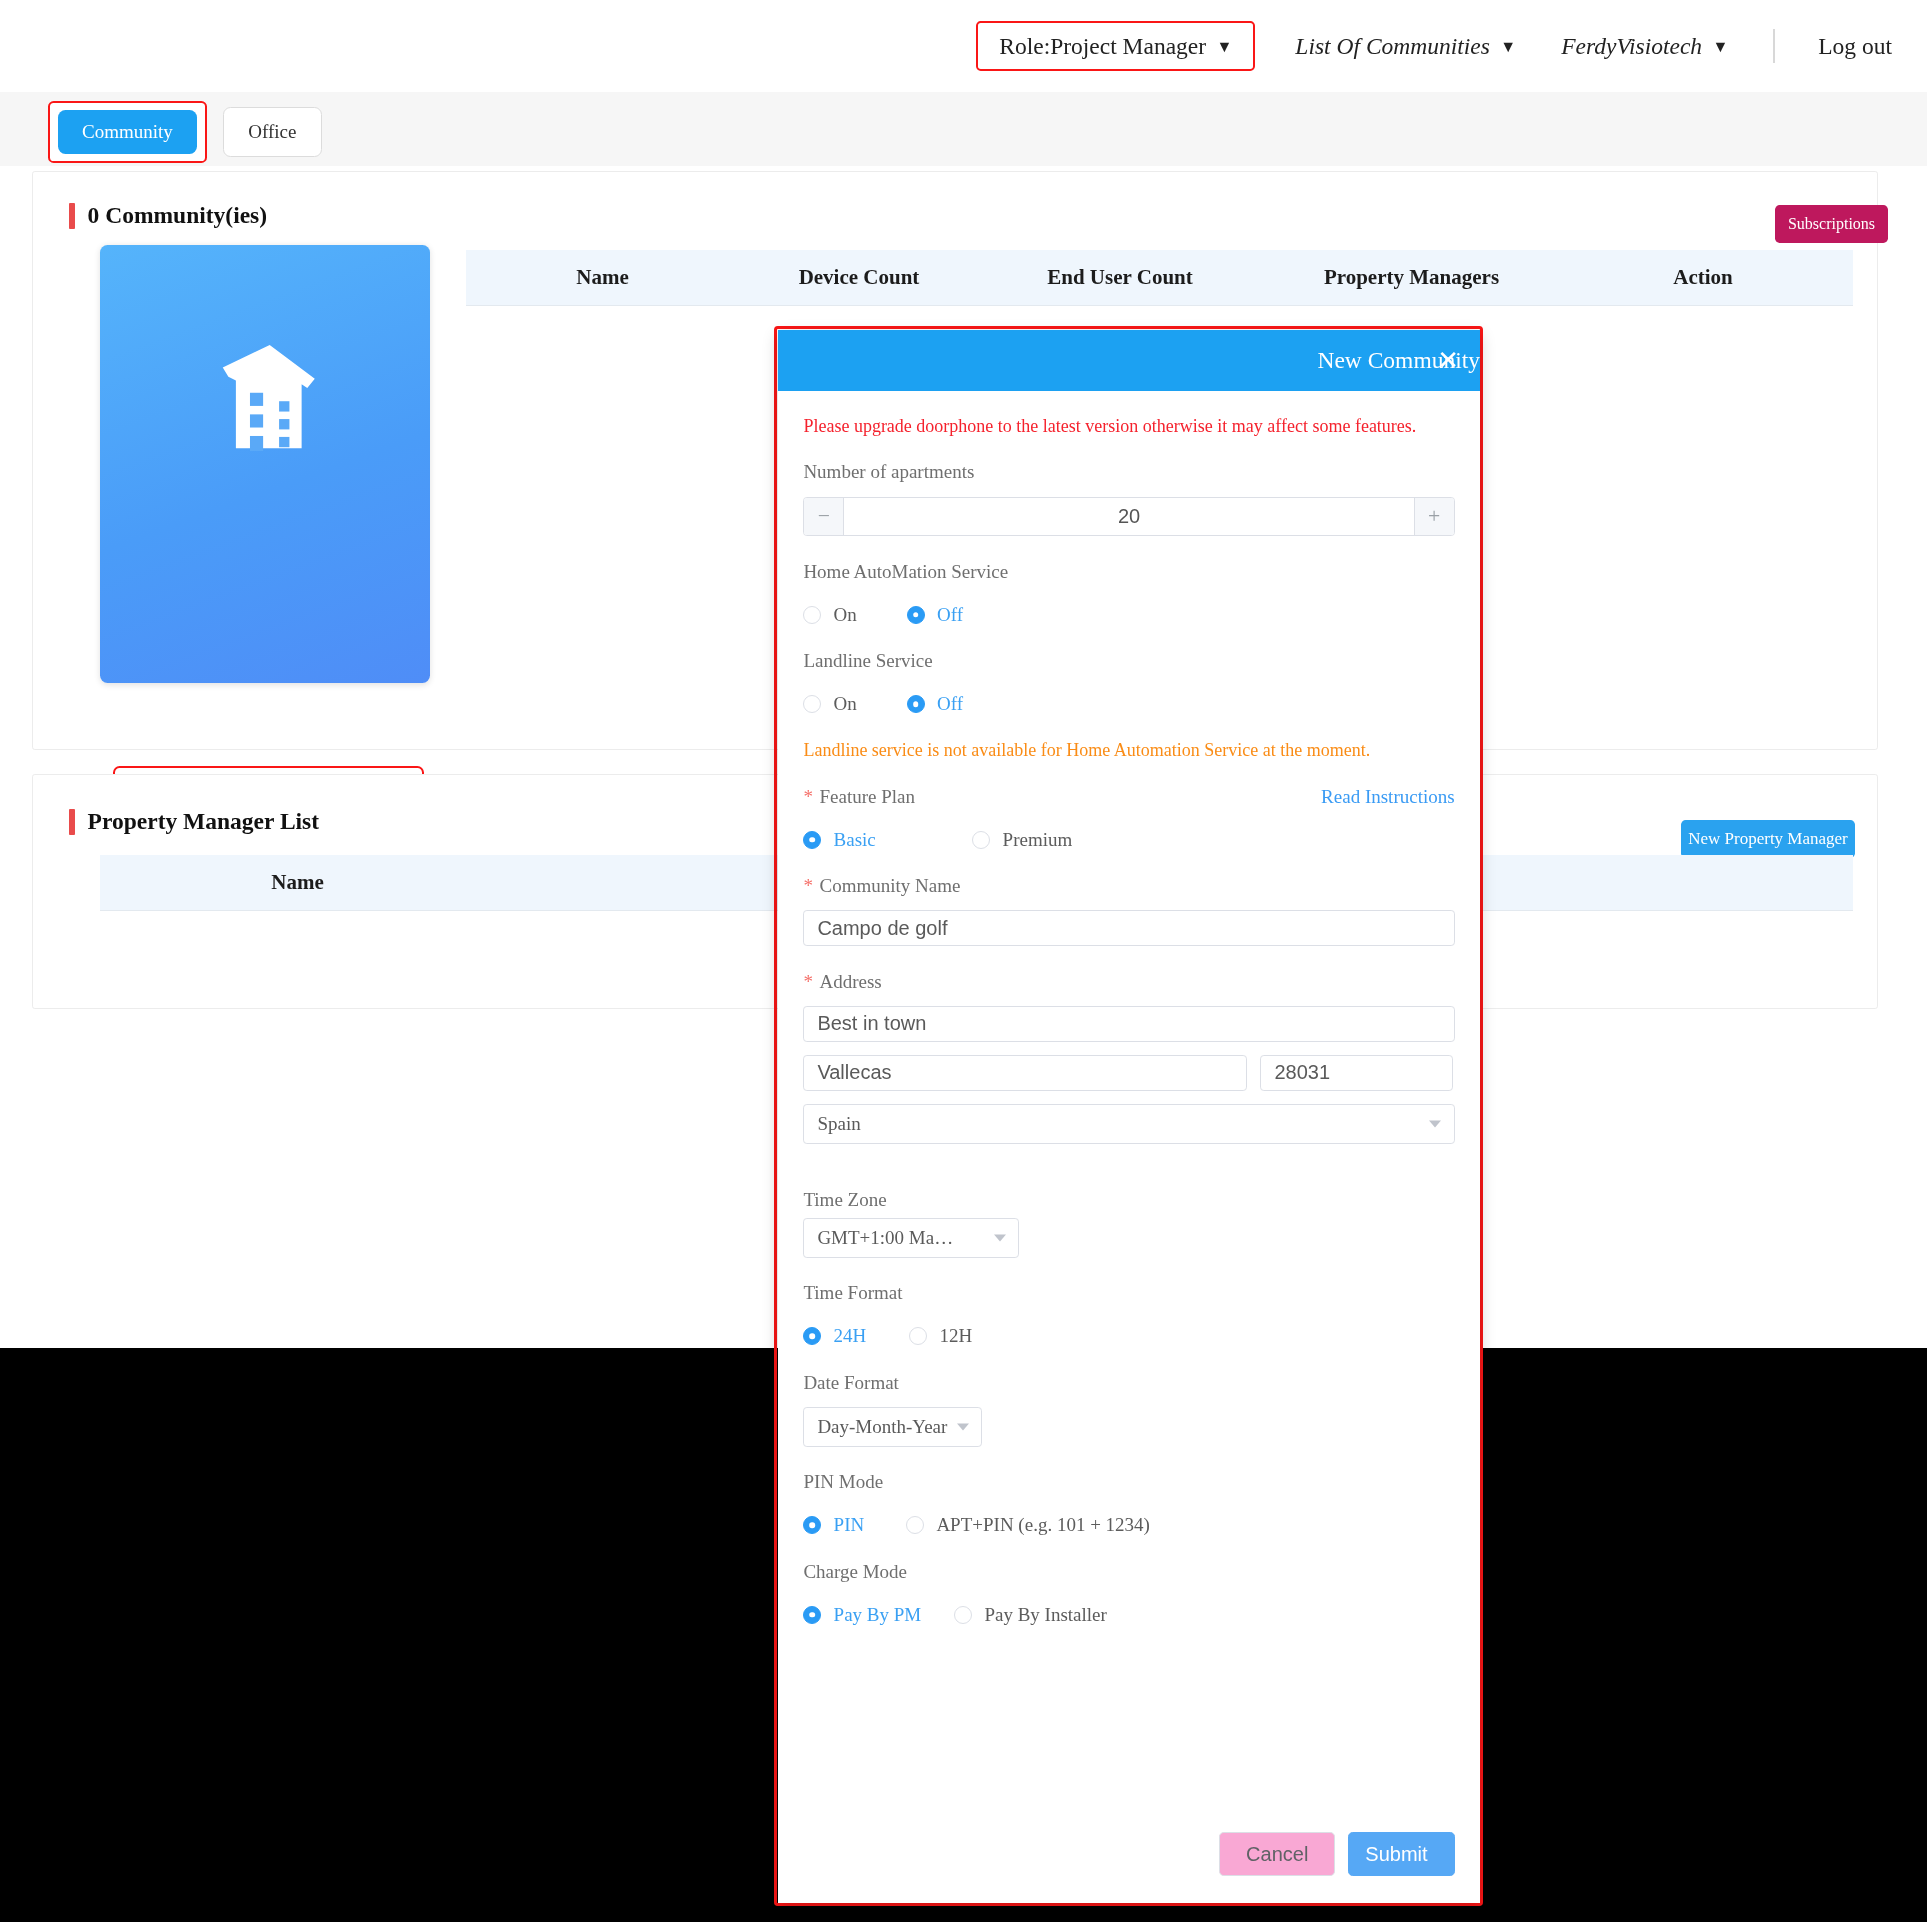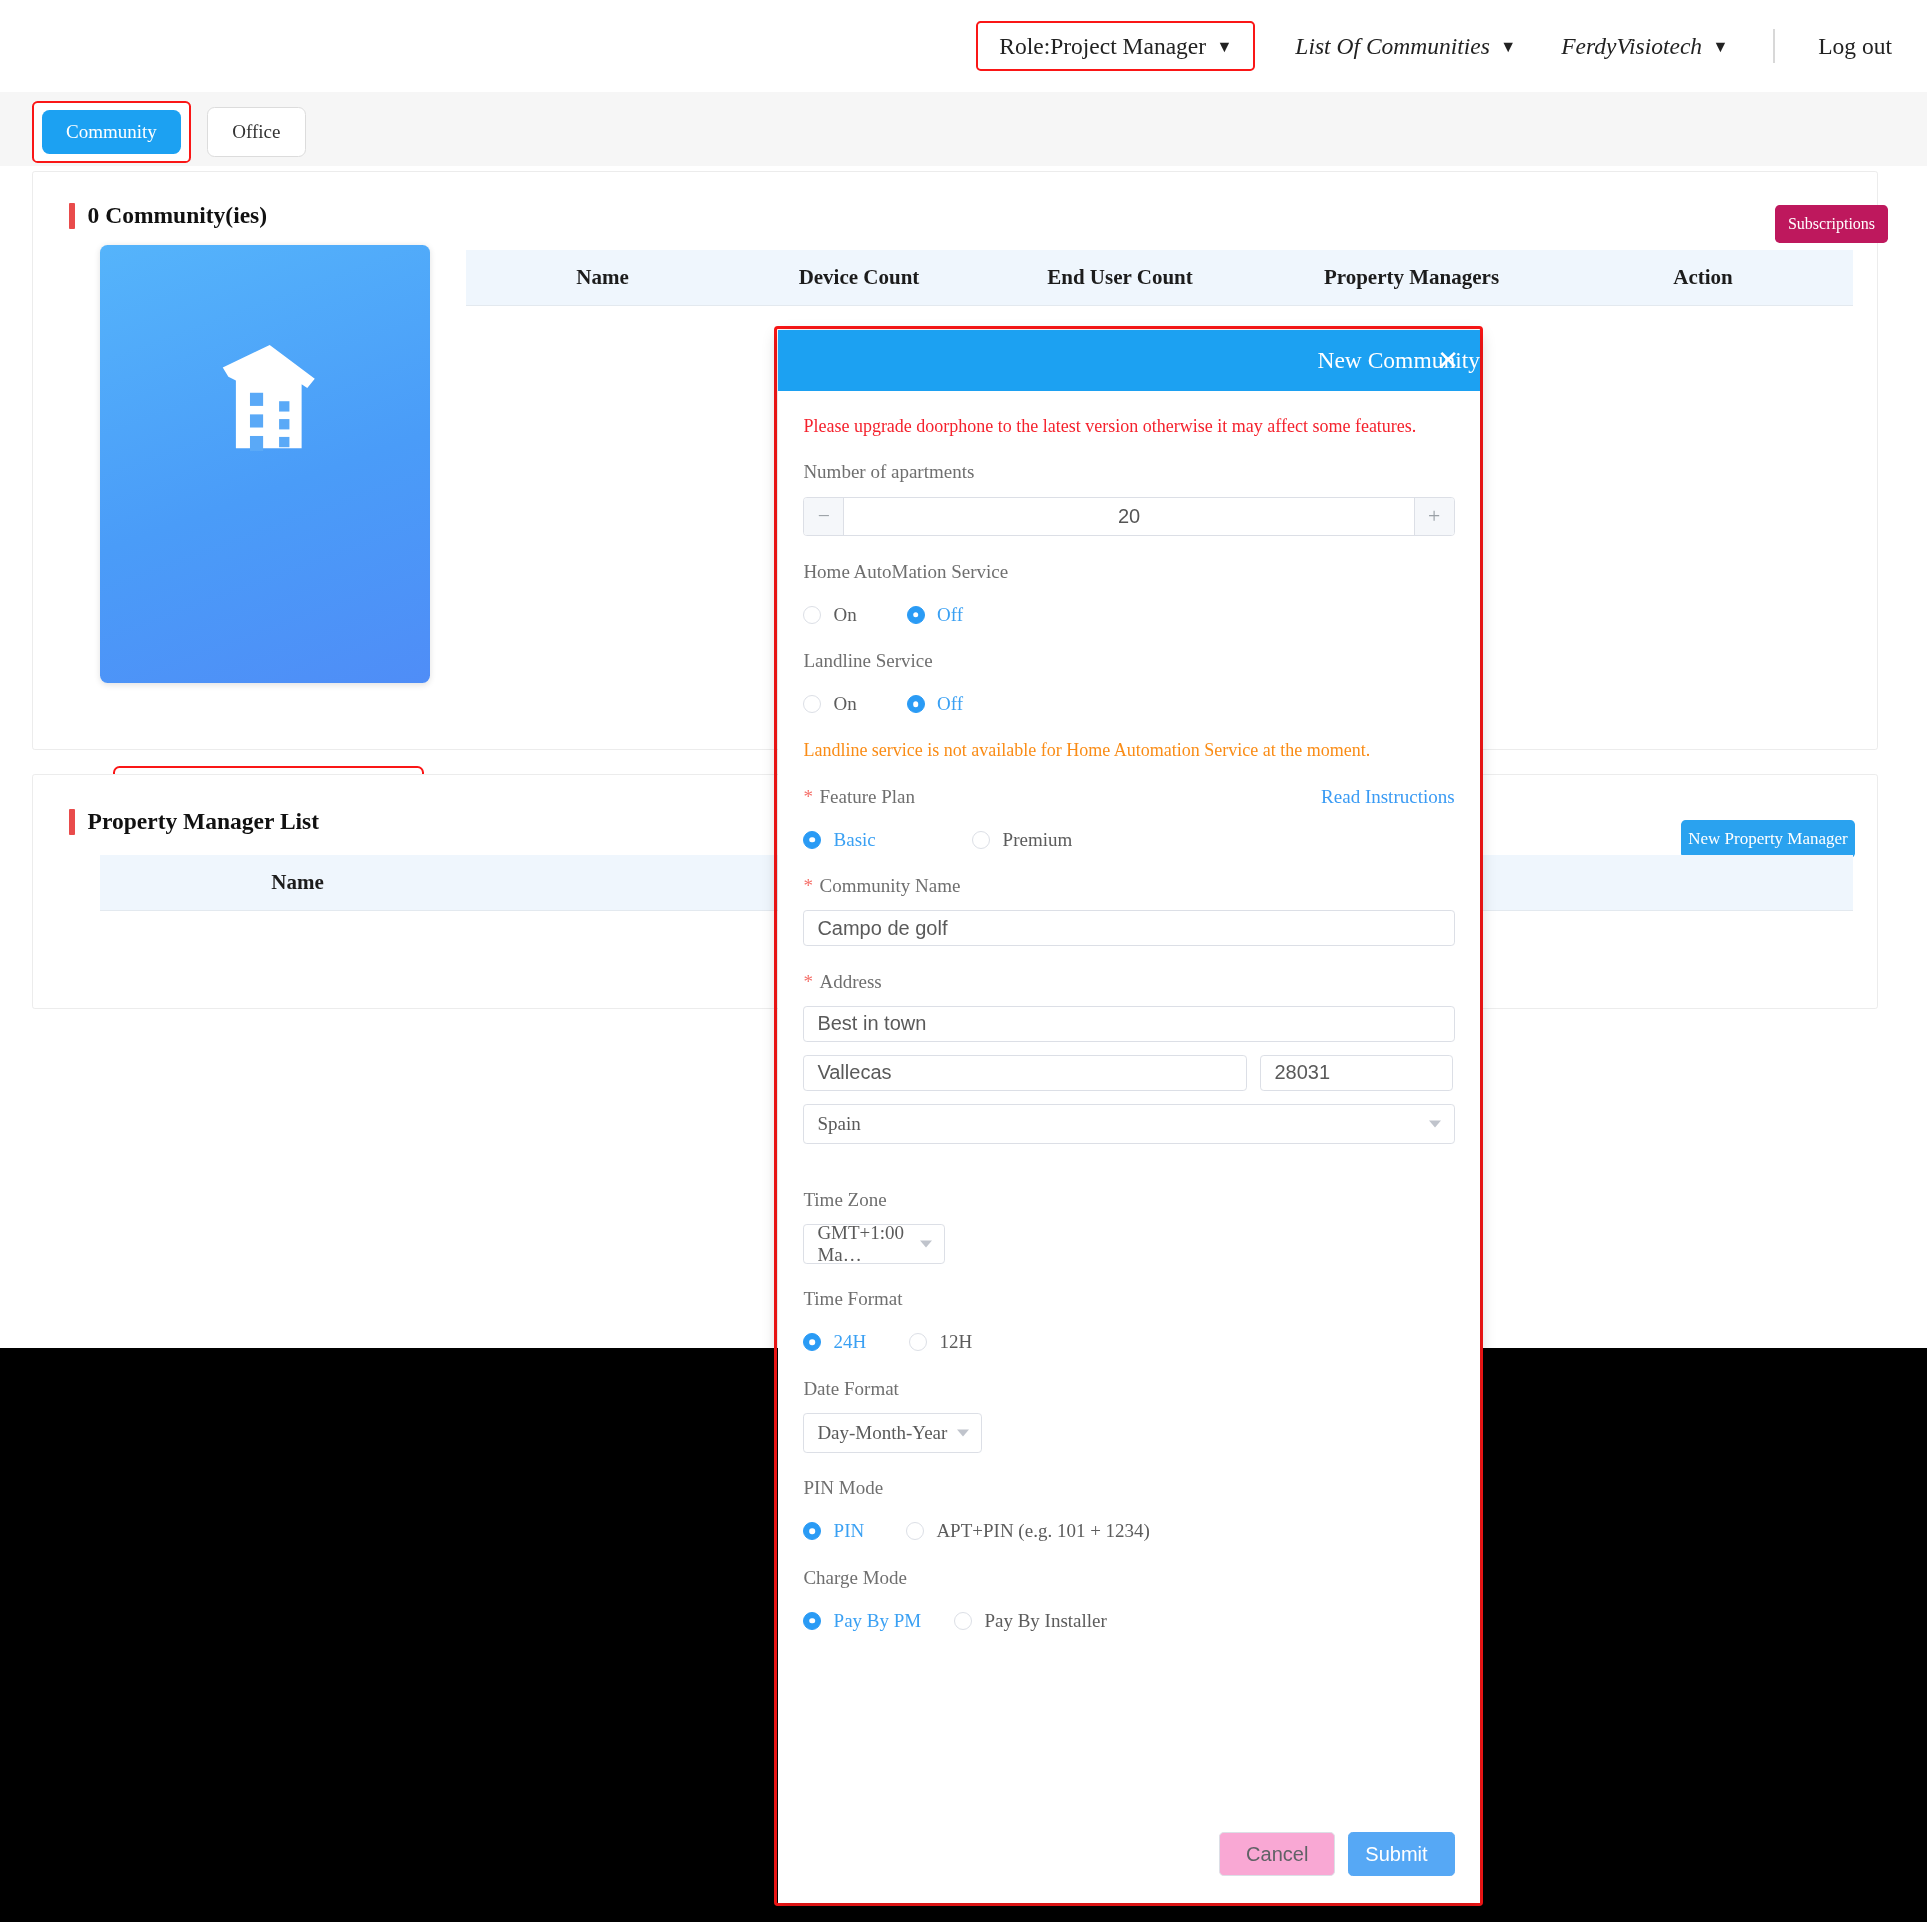--- a/index.html
+++ b/index.html
@@ -36,21 +36,21 @@
     background:#fff; cursor:pointer;
   }
   .nav-sep { width:1.9px; height:34px; background:#d8d8d8; margin-right:43px; }
   #logout { font-size:23.5px; color:#222; margin-right:36px; cursor:pointer; }
 
   
   #tabstrip {
     position:absolute; left:0; top:92px; width:1928px; height:74px;
     background:#f6f6f6;
   }
-  #tab-wrap { position:absolute; left:32px; top:9.4px; display:flex; align-items:center; }
+  #tab-wrap { position:absolute; left:48px; top:9.4px; display:flex; align-items:center; }
   #tab-community-box {
     border:2.8px solid #fa1616; border-radius:5.6px; padding:6.6px 7.5px;
     background:#ffffff;
   }
   .tab-btn {
     font-size:19px; border-radius:7.5px; padding:0 24.5px; height:44px;
     display:flex; align-items:center; justify-content:center; cursor:pointer;
     white-space:nowrap;
   }
   .tab-active { background:#1ca1f2; color:#ffffff; border:none; }
@@ -385,21 +385,21 @@
     <div class="row2">
       <input class="txtinput" style="margin-top: 0px; width: 444px;" value="Vallecas">
       <input class="txtinput" style="margin-top: 0px; width: 193px;" value="28031">
     </div>
     <div class="sel-box" style="margin-top:13px">
       <span>Spain</span>
       <span class="sel-caret"></span>
     </div>
 
     <div class="fld-label" style="margin-top:45px">Time Zone</div>
-    <div class="sel-box" style="margin-top:13px; width:142px; padding-right:28px">
+    <div class="sel-box" style="margin-top:7px; width:216px; padding-right:28px">
       <span>GMT+1:00 Ma…</span>
       <span class="sel-caret"></span>
     </div>
 
     <div class="fld-label">Time Format</div>
     <div class="radio-row">
       <div class="radio-item" style="margin-right:43px">
         <span class="rd on"></span>
         <span class="rd-lab sel">24H</span>
       </div>

